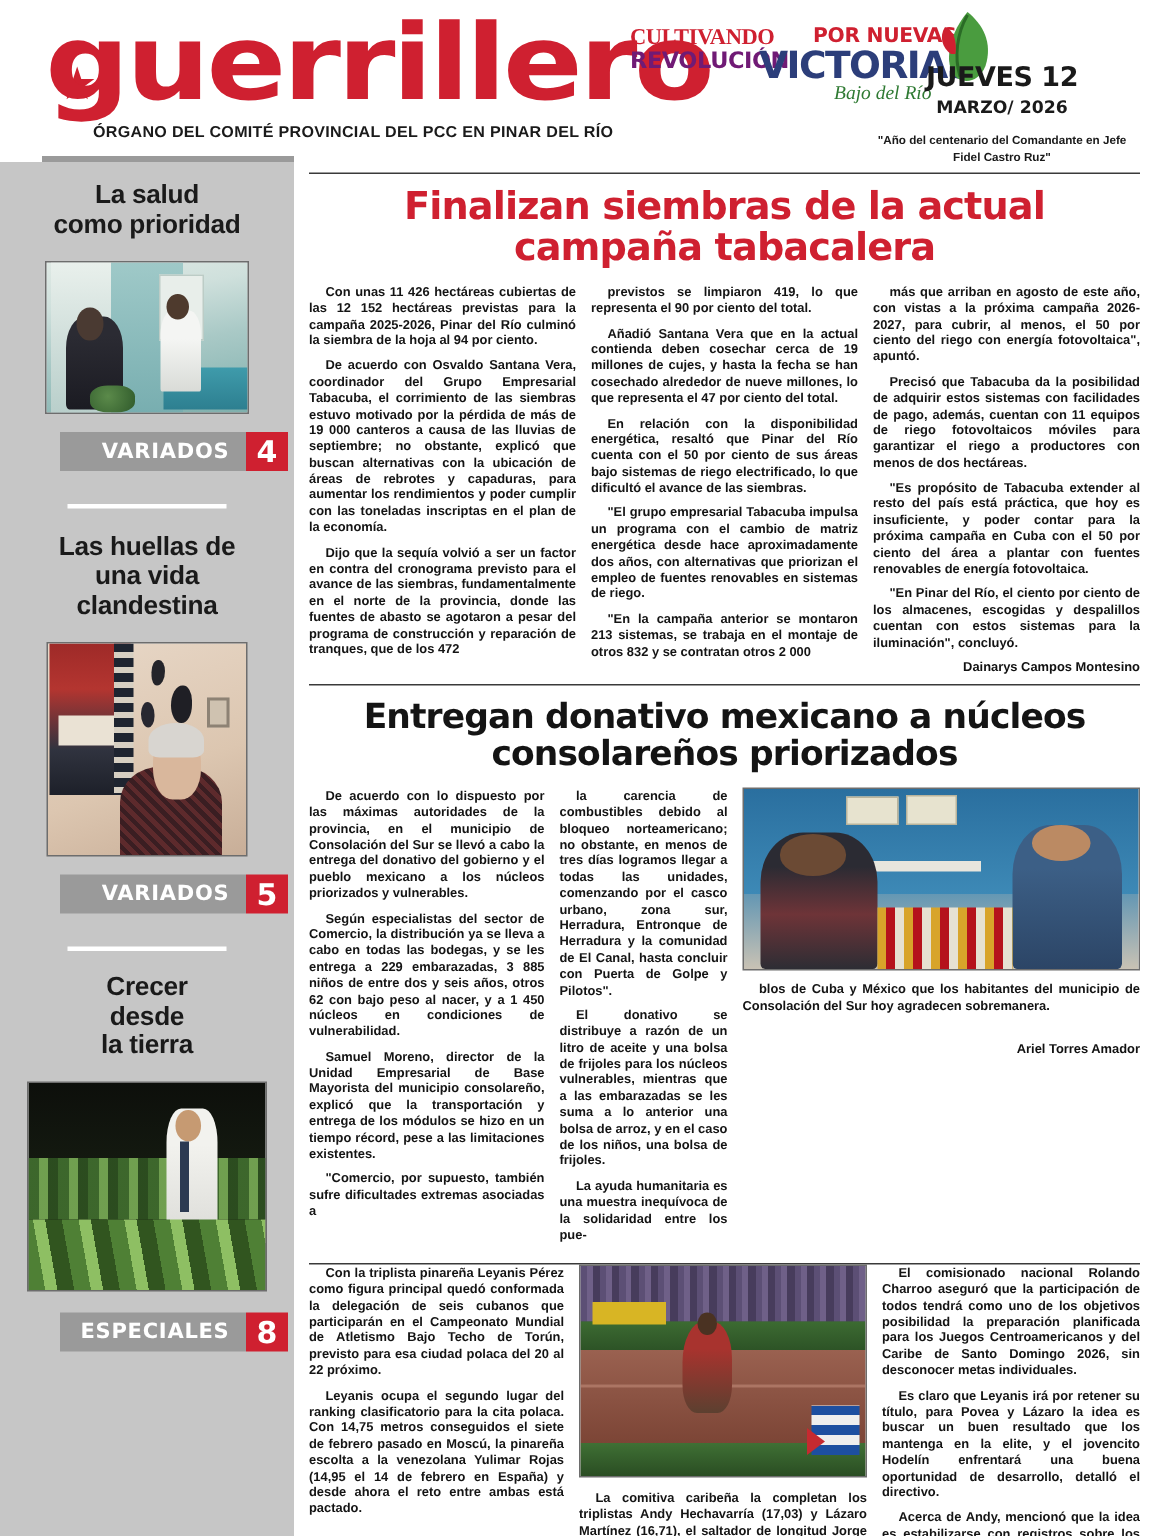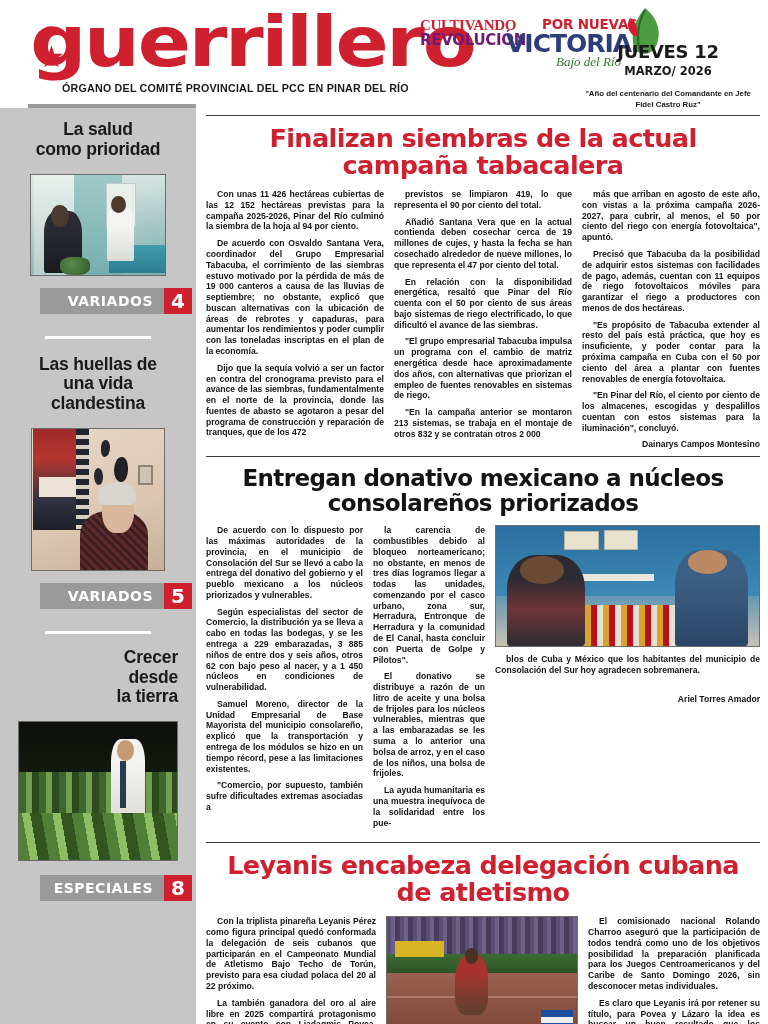--- a/index.html
+++ b/index.html
@@ -563,21 +563,21 @@
           </div>
         </div>
         <div class="teaser-footer">
           <div class="teaser-section">VARIADOS</div>
           <div class="teaser-page">5</div>
         </div>
         <div class="teaser-rule"></div>
       </div>
 
       <div class="teaser" style="padding-top:14px;">
-        <div class="teaser-title" style="white-space:pre-line;text-align:right;">Crecer
+        <div class="teaser-title" style="white-space:pre-line;">Crecer
 desde
 la tierra</div>
         <div class="teaser-photo" style="width:160px;height:140px;">
           <div class="pic pic-tobacco">
             <div class="leaves-row"></div>
               <div class="farmer"></div>
               <div class="farmer-head"></div>
             <div class="strap"></div>
               <div class="leaves-front"></div>
           </div>
@@ -647,25 +647,23 @@
               </div>
             </div>
             <p class="body">blos de Cuba y México que los habitantes del municipio de Consolación del Sur hoy agradecen sobremanera.</p>
             <div class="byline" style="margin-top:18px;">Ariel Torres Amador</div>
           </div>
         </div>
       </div>
 
       <div class="article" style="margin-top:8px;">
         <hr class="hr-thin">
-        <div class="headline red">Leyanis encabeza delegación cubana de atletismo</div>
         <div class="cols">
           <div class="col" style="flex:0 0 170px;">
             <p class="body">Con la triplista pinareña Leyanis Pérez como figura principal quedó conformada la delegación de seis cubanos que participarán en el Campeonato Mundial de Atletismo Bajo Techo de Torún, previsto para esa ciudad polaca del 20 al 22 próximo.</p>
-            <p class="body">La también ganadora del oro al aire libre en 2025 compartirá protagonismo en su evento con Liadagmis Povea, medallista de plata hace un año en Nanjing y que accedió ahora con los 13,96 metros anotados en España el pasado día 14.</p>
             <p class="body">Leyanis ocupa el segundo lugar del ranking clasificatorio para la cita polaca. Con 14,75 metros conseguidos el siete de febrero pasado en Moscú, la pinareña escolta a la venezolana Yulimar Rojas (14,95 el 14 de febrero en España) y desde ahora el reto entre ambas está pactado.</p>
           </div>
           <div class="col" style="flex:0 0 192px;">
             <div class="inline-photo" style="width:192px;height:142px;margin-bottom:8px;">
               <div class="pic pic-track">
                 <div class="crowd"></div>
                   <div class="grass"></div>
                   <div class="runway"></div>
                 <div class="lane"></div>
                   <div class="grass2"></div>

